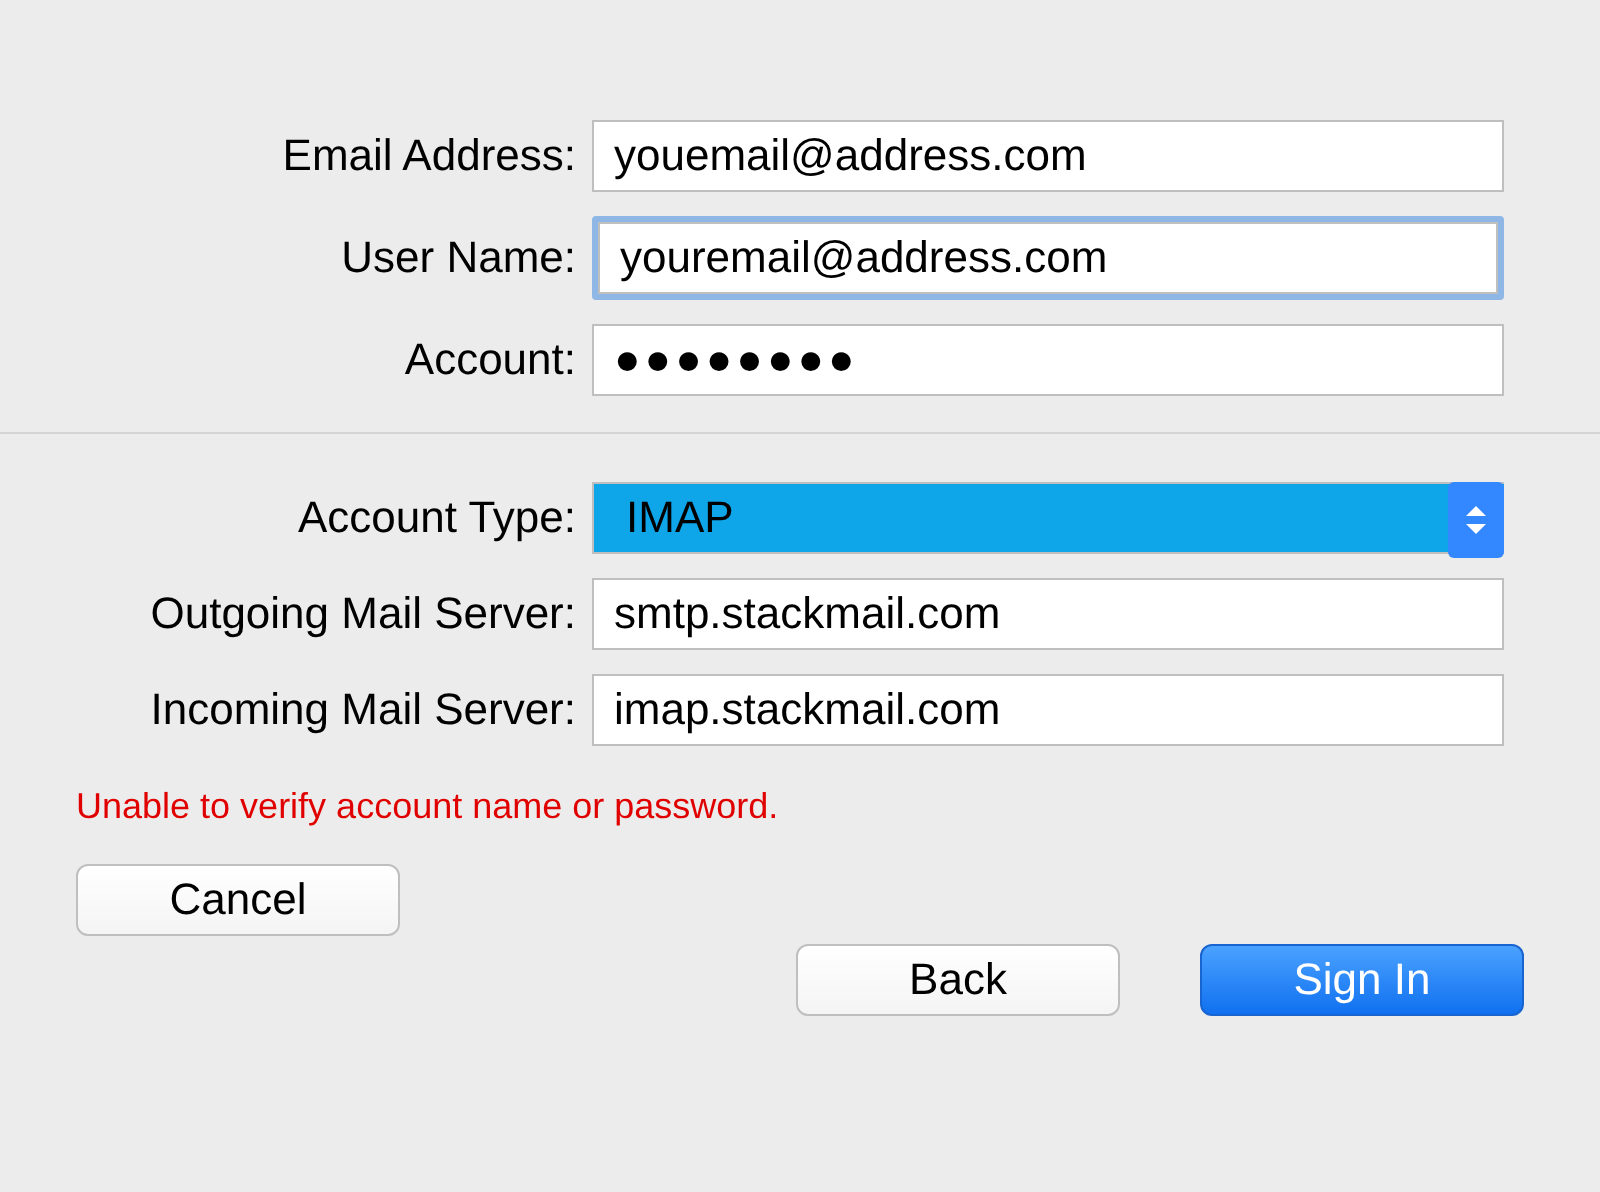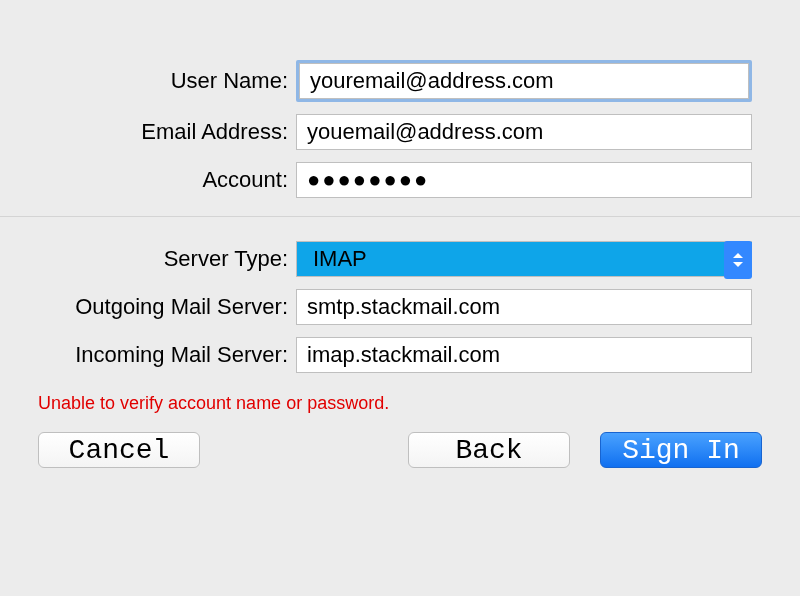--- a/index.html
+++ b/index.html
@@ -102,71 +102,72 @@
       font-size: 18px;
       padding: 14px 0 0 38px;
     }
     .button-row {
       display: flex;
       justify-content: space-between;
       padding: 18px 38px 0 38px;
     }
     .right-buttons {
       display: flex;
-      gap: 30px;
+      gap: 40px;
+      margin-top: 40px;
     }
     .btn {
       min-width: 162px;
       height: 36px;
-      font-size: 28px;
+      font-size: 22px;
       border-radius: 6px;
       border: 1px solid #bfbfbf;
       background: linear-gradient(#ffffff, #f4f4f4);
       cursor: pointer;
-      font-family: Liberation Mono, monospace;
+      font-family: Liberation Sans, sans-serif;
       color: #000;
     }
     .btn-primary {
       background: linear-gradient(#4aa2ff, #1070f0);
       color: #fff;
       border: 1px solid #1864d0;
     }
   </style>
 </head>
 <body>
 
 <div class="panel">
   <div class="form-section">
     <div class="row">
+      <div class="label">Email Address:</div>
+      <div class="field">
+        <input type="text" class="plain" value="youemail@address.com" style="">
+      </div>
+    </div>
+    <div class="row">
       <div class="label">User Name:</div>
       <div class="field">
         <div class="focus-wrap">
           <input type="text" class="plain caret-input" value="youremail@address.com" style="">
         </div>
-      </div>
-    </div>
-    <div class="row">
-      <div class="label">Email Address:</div>
-      <div class="field">
-        <input type="text" class="plain" value="youemail@address.com" style="">
       </div>
     </div>
     <div class="row">
       <div class="label">Account:</div>
       <div class="field">
         <input type="text" class="plain password-dots" value="●●●●●●●●" style="">
       </div>
     </div>
   </div>
 
   <div class="divider"></div>
 
   <div class="form-section">
     <div class="row">
-      <div class="label">Server Type:</div>
+      <div class="label">Account Type:</div>
       <div class="field">
         <div class="select-wrap">
           <span class="select-value">IMAP</span>
           <div class="select-stepper">
             <div class="chev up"></div>
             <div class="chev down"></div>
           </div>
         </div>
       </div>
     </div>

